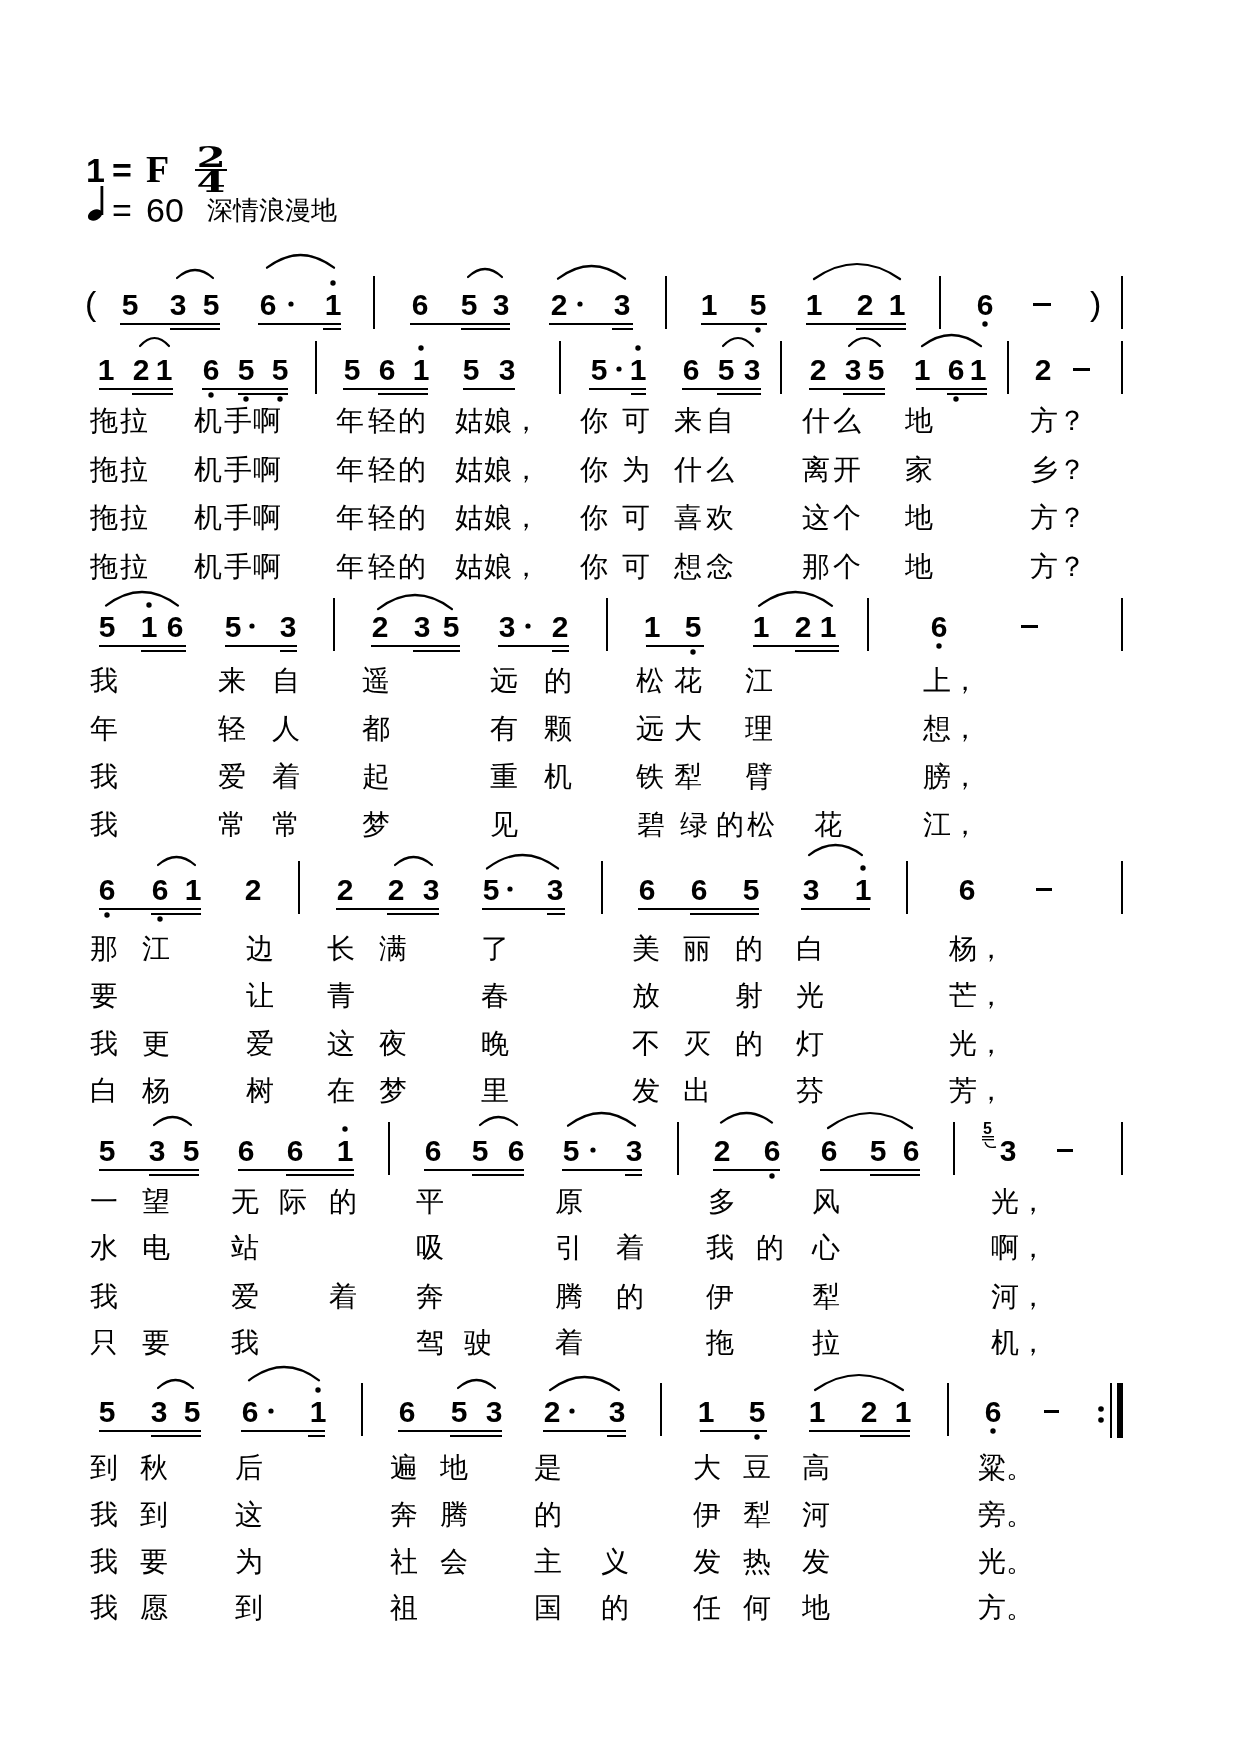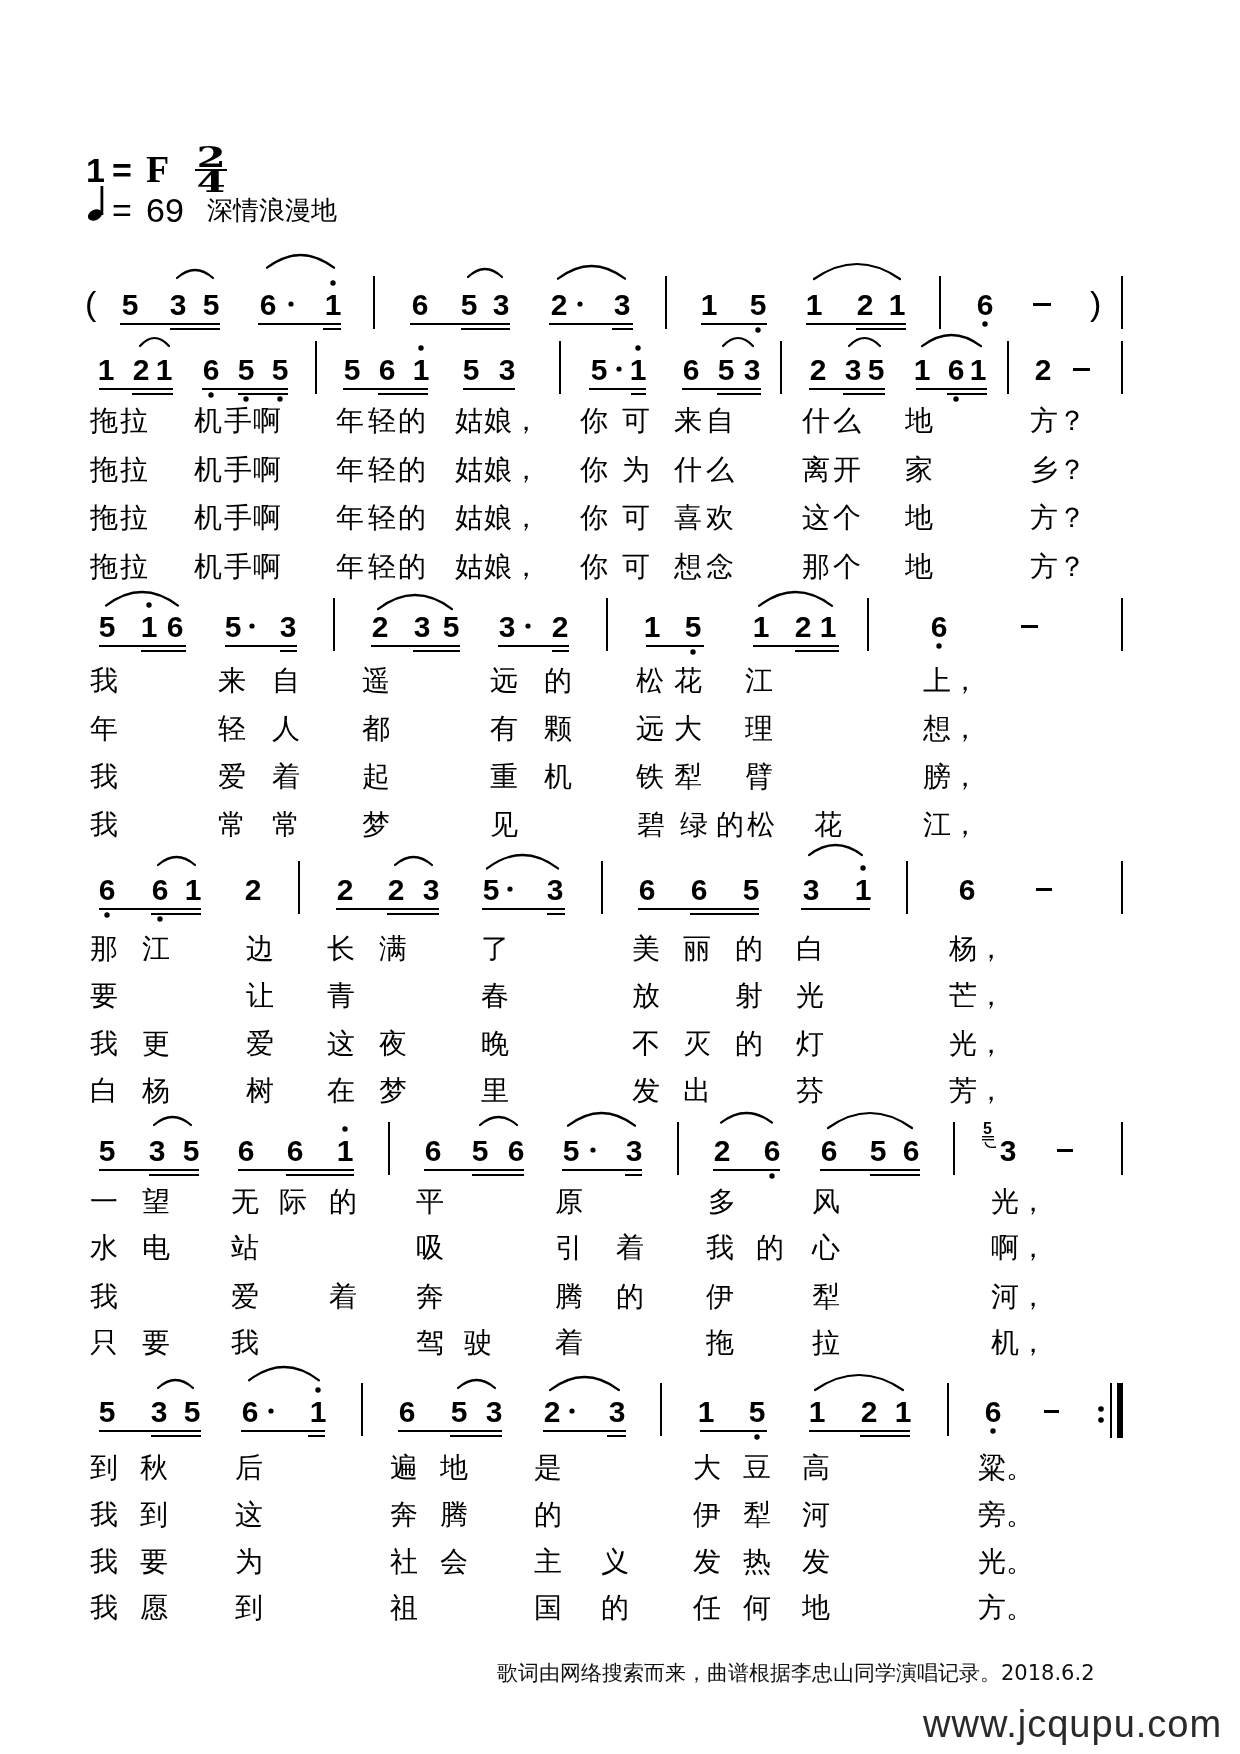--- a/index.html
+++ b/index.html
@@ -221,21 +221,21 @@
 
   <span class="abs ts ts-top">2</span>
   <span class="abs ts-line"></span>
   <span class="abs ts ts-bot">4</span>
 
   <svg class="abs tempo-icon" width="24" height="42" viewBox="0 0 24 42">
     <ellipse cx="11" cy="31" rx="7.5" ry="5.2" transform="rotate(-25 11 31)" fill="#000"></ellipse>
     <rect x="16.5" y="2" width="2.8" height="29" fill="#000"></rect>
   </svg>
   <span class="abs t-eq">=</span>
-  <span class="abs t-bpm">69</span>
+  <span class="abs t-bpm">60</span>
   <span class="abs t-expr">深情浪漫地</span>
 
 
   <div id="score">
       <div>
         <span class="note" style="left:121.5px;top:289.5px">5</span>
         <span class="note" style="left:169.5px;top:289.5px">3</span>
         <span class="note" style="left:202.5px;top:289.5px">5</span>
         <span class="note" style="left:259.5px;top:289.5px">6</span>
         <span class="note" style="left:324.5px;top:289.5px">1</span>
@@ -618,15 +618,13 @@
           <span class="lyric" style="left:534px;top:1593px">国</span>
           <span class="lyric" style="left:601px;top:1593px">的</span>
           <span class="lyric" style="left:693px;top:1593px">任</span>
           <span class="lyric" style="left:743px;top:1593px">何</span>
           <span class="lyric" style="left:802px;top:1593px">地</span>
           <span class="lyric" style="left:978px;top:1593px">方。</span>
         </div>
       </div>
     </div>
 
-  <div class="abs foot-note">歌词由网络搜索而来，曲谱根据李忠山同学演唱记录。2018.6.2</div>
-  <div class="abs website">www.jcqupu.com</div>
 </div>
 
 </body></html>

